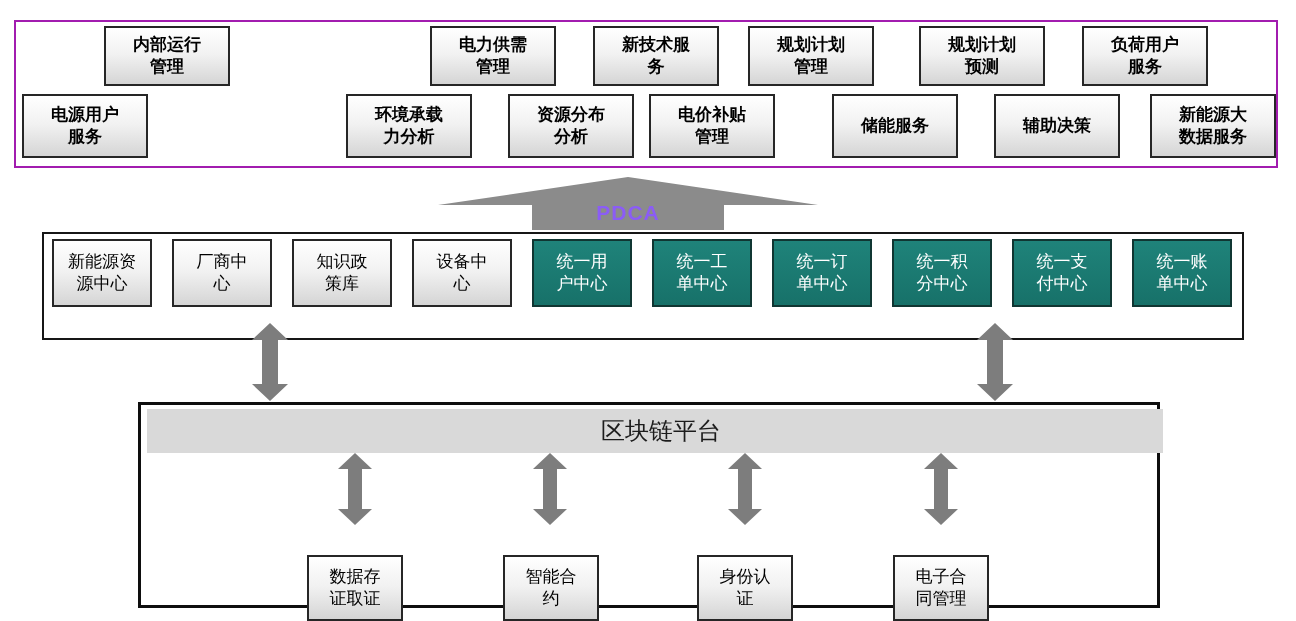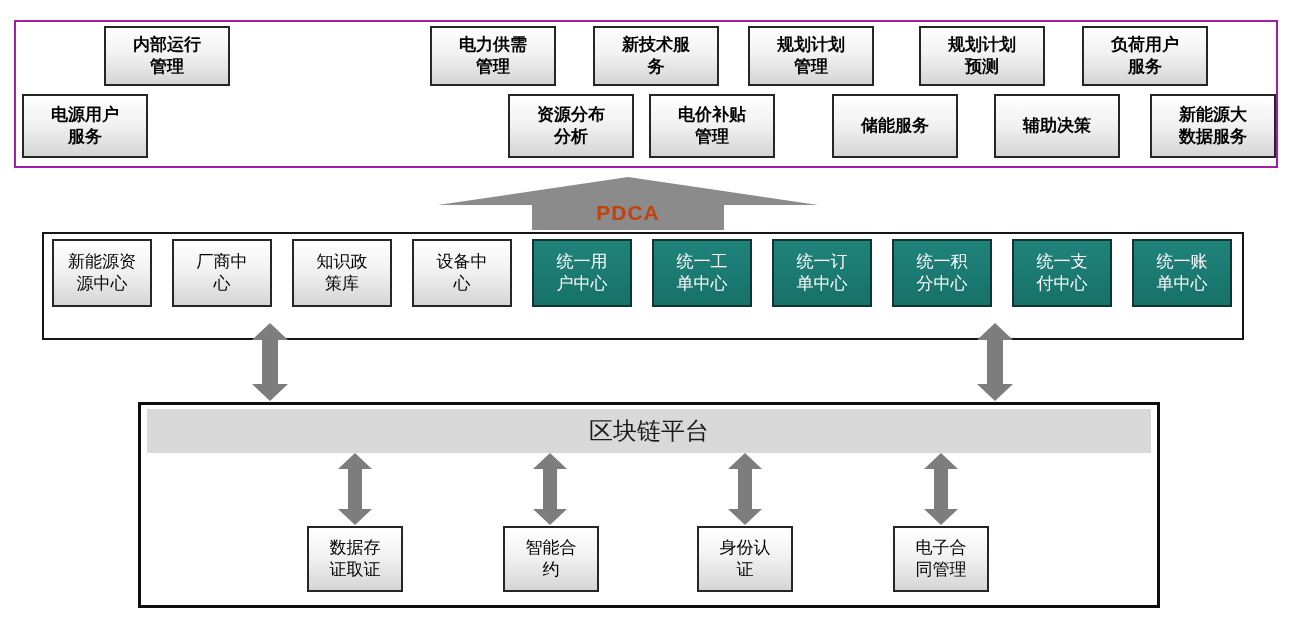--- a/index.html
+++ b/index.html
@@ -19,32 +19,32 @@
     font-size:17px;line-height:1.28;color:#000;
   }
   .bold{font-weight:700;}
   .r1{width:126px;height:60px;top:4px;}
   .r2{width:126px;height:64px;top:72px;}
   .mid{width:100px;height:68px;top:5px;}
   .teal{
     background:linear-gradient(180deg,#1f837a 0%,#177169 100%);
     border:2px solid #103632;color:#ffffff;font-weight:400;
   }
-  .bmod{width:96px;height:66px;}
+  .bmod{width:96px;height:66px;margin-top:29px;}
   .pdca{position:absolute;left:438px;top:177px;width:380px;height:53px;}
   .pdca svg{position:absolute;left:0;top:0;}
   .pdca-label{
     position:absolute;left:96px;width:188px;top:24px;text-align:center;
-    color:#c2410c;font-weight:700;font-size:21px;letter-spacing:1px;
+    color:#8b5cf6;font-weight:700;font-size:21px;letter-spacing:1px;
   }
   .varrow{position:absolute;}
   .bc-bar{
     position:absolute;left:6px;top:4px;width:1004px;height:44px;background:#d9d9d9;
     display:flex;align-items:center;justify-content:center;
-    font-size:24px;color:#1c1c1c;
+    font-size:24px;color:#1c1c1c;padding-left:12px;
   }
 </style>
 </head>
 <body>
 
 <div class="canvas">
 
   <section class="panel top-panel">
     <div class="box bold r1" style="left:88px">内部运行
 管理</div>
@@ -54,20 +54,22 @@
 务</div>
     <div class="box bold r1" style="left:732px">规划计划
 管理</div>
     <div class="box bold r1" style="left:903px">规划计划
 预测</div>
     <div class="box bold r1" style="left:1066px">负荷用户
 服务</div>
 
     <div class="box bold r2" style="left:6px">电源用户
 服务</div>
+    <div class="box bold r2" style="left:330px">环境承载
+力分析</div>
     <div class="box bold r2" style="left:492px">资源分布
 分析</div>
     <div class="box bold r2" style="left:633px">电价补贴
 管理</div>
     <div class="box bold r2" style="left:816px">储能服务</div>
     <div class="box bold r2" style="left:978px">辅助决策</div>
     <div class="box bold r2" style="left:1134px">新能源大
 数据服务</div>
   </section>
 

